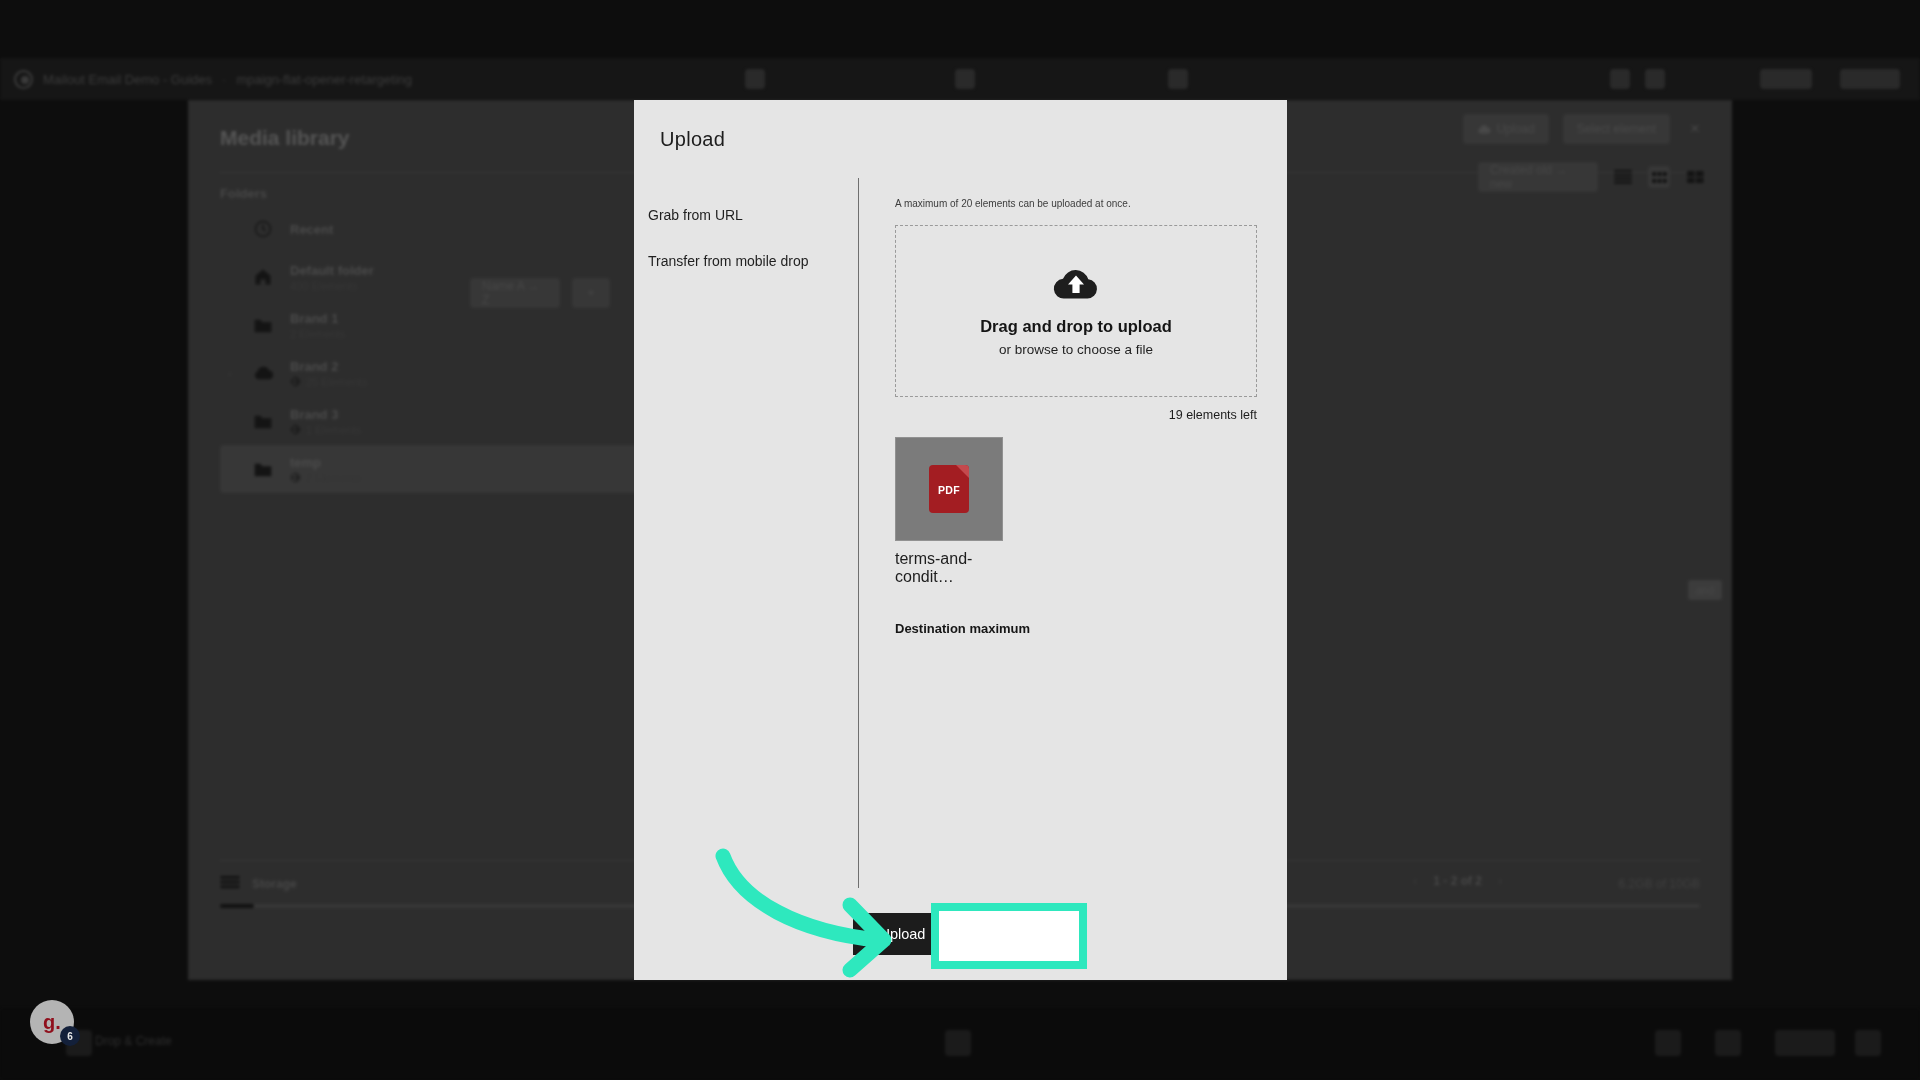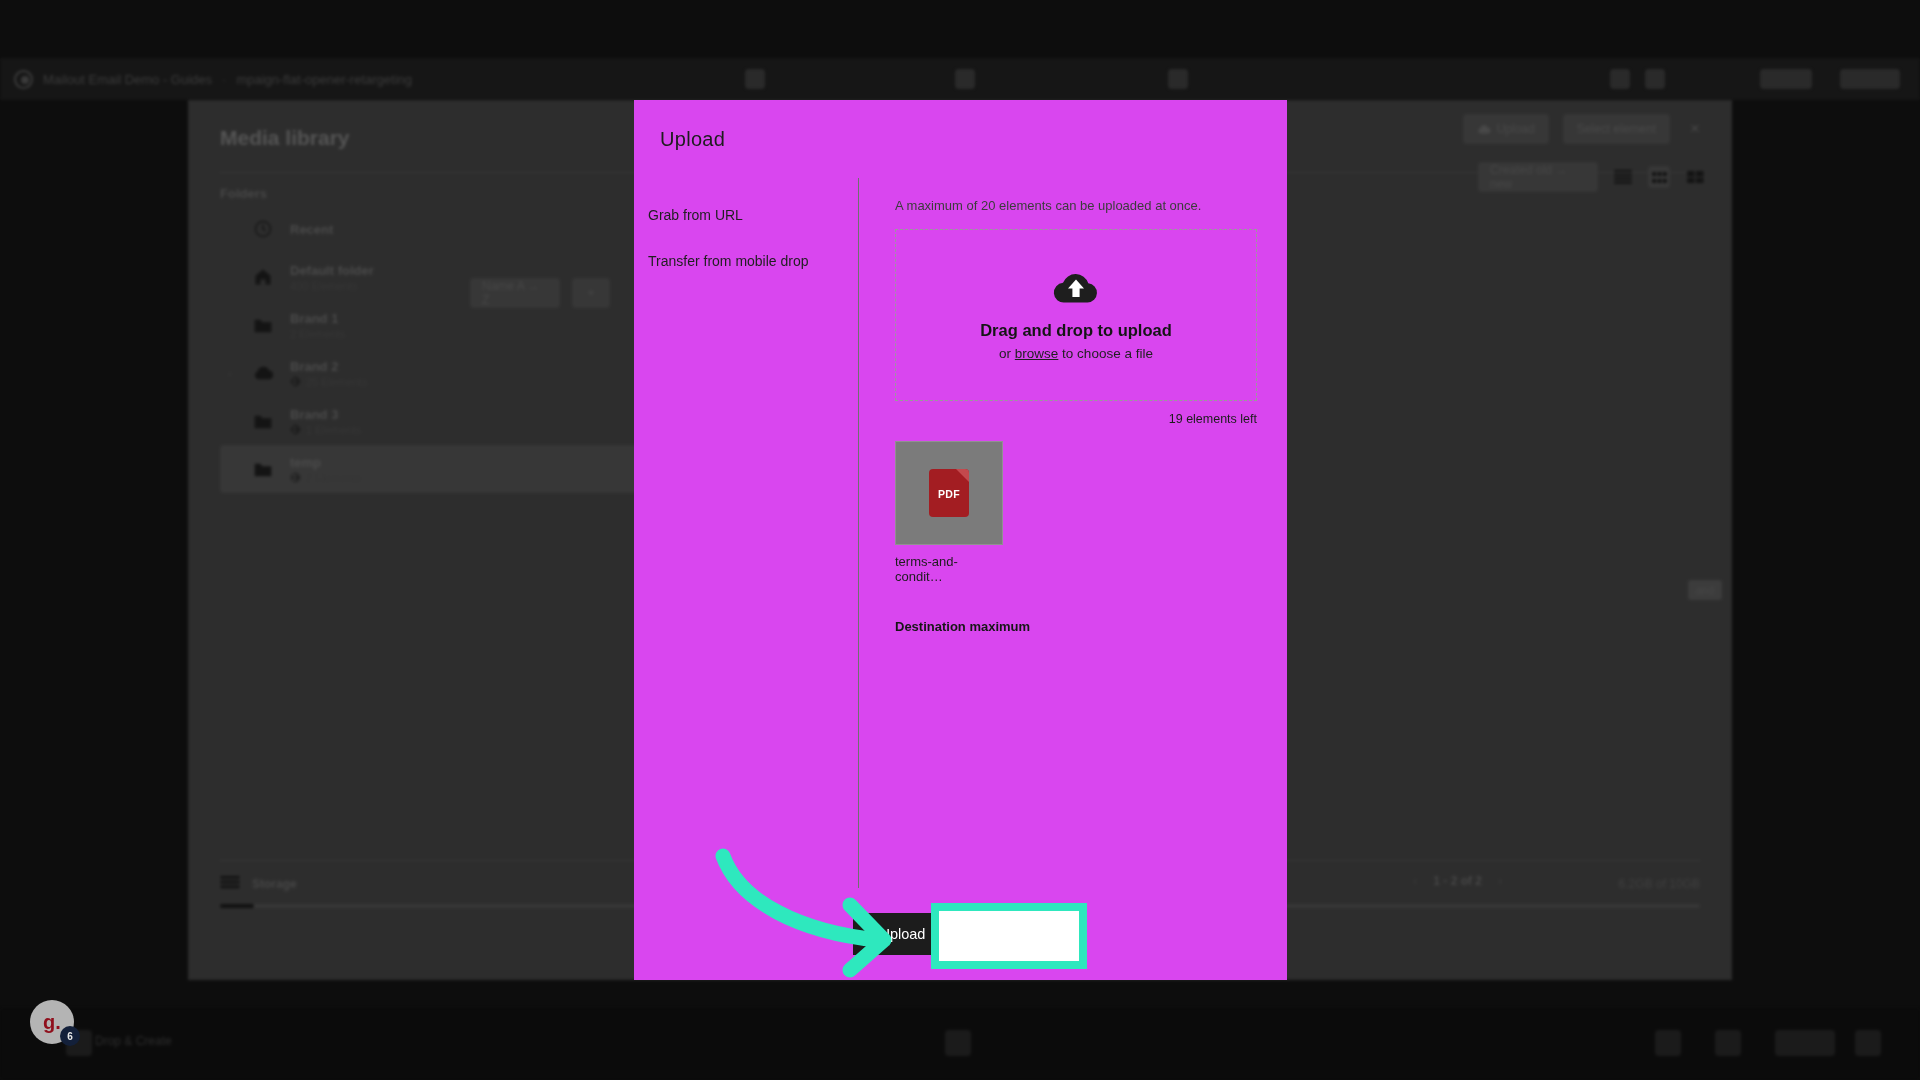--- a/index.html
+++ b/index.html
@@ -141,52 +141,52 @@
 
   .ml-floating-tag {
     position:absolute; right: 10px; top: 480px;
     background:#3f3f3f; color:#4a4a4a; font-size:11px;
     padding: 4px 8px; border-radius:3px;
   }
 
   
   .modal {
     position: absolute; left: 634px; top: 100px; width: 653px; height: 880px;
-    background: #d946ef;
+    background: #e5e5e5;
   }
   .modal-title {
     position: absolute; left: 26px; top: 28px;
     color: #1d1d1d; font-size: 20px; letter-spacing: .3px;
   }
   .modal-body {
     position: absolute; left: 0; top: 78px; right: 0; bottom: 92px;
     display: flex;
   }
   .modal-nav {
     width: 225px; border-right: 1px solid #6f6f6f; padding-top: 14px;
   }
   .nav-item {
     height: 46px; display: flex; align-items: center;
     padding: 0 14px 0 14px; color: #1f1f1f; font-size: 14px;
     margin: 0 0 0 0;
   }
   .nav-item.active { background: #747474; }
 
   .modal-main { flex: 1; padding: 20px 30px 0 36px; }
-  .max-note { color: #3c3c3c; font-size: 13px; margin-bottom: 16px; }
+  .max-note { color: #3c3c3c; font-size: 10px; margin-bottom: 16px; }
 
   .dropzone {
     height: 172px; border: 1px dashed #9a9a9a;
     display: flex; flex-direction: column; align-items: center; justify-content: center;
     gap: 6px;
   }
   .dz-icon { color: #1e1e1e; margin-bottom: 10px; display:flex; }
   .dz-title { color: #151515; font-size: 16.5px; font-weight: 700; }
   .dz-sub { color: #1f1f1f; font-size: 13.5px; }
-  .dz-sub .browse { text-decoration: underline; }
+  .dz-sub .browse { }
 
   .left-note { text-align: right; color: #1d1d1d; font-size: 12.5px; margin-top: 11px; }
 
   .file-grid { margin-top: 15px; display:flex; gap: 18px; }
   .file-card { width: 108px; }
   .file-thumb {
     width: 108px; height: 104px; background: #7b7b7b; border: 1px solid #919191;
     display: flex; align-items: center; justify-content: center;
   }
   .pdf-ico { width: 40px; height: 48px; position: relative; }
@@ -195,21 +195,21 @@
   }
   .pdf-ico .fold {
     position: absolute; right: 0; top: 0; width: 13px; height: 13px;
     background: #c4494d; border-top-right-radius: 4px;
     clip-path: polygon(0 0, 100% 0, 100% 100%);
   }
   .pdf-ico .lbl {
     position: absolute; left: 0; right: 0; top: 19px; text-align: center;
     color: #fff; font-size: 10.5px; font-weight: 700; letter-spacing: .4px;
   }
-  .file-name { margin-top: 9px; color: #1d1d1d; font-size: 13px; }
+  .file-name { margin-top: 9px; color: #1d1d1d; font-size: 16px; }
 
   .dest-label { margin-top: 35px; color: #161616; font-size: 13px; font-weight: 700; }
   .dest-select {
     margin-top: 11px; height: 36px; border: 1px solid #939393;
     display: flex; align-items: center; padding: 0 12px; gap: 10px;
   }
   .dest-folder-ico { width:17px; height:14px; flex:none; }
   .dest-globe { width:13px; height:13px; flex:none; }
   .dest-value { color: #1f1f1f; font-size: 13px; flex: 1; }
   .dest-caret { color: #2c2c2c; font-size: 11px; }

